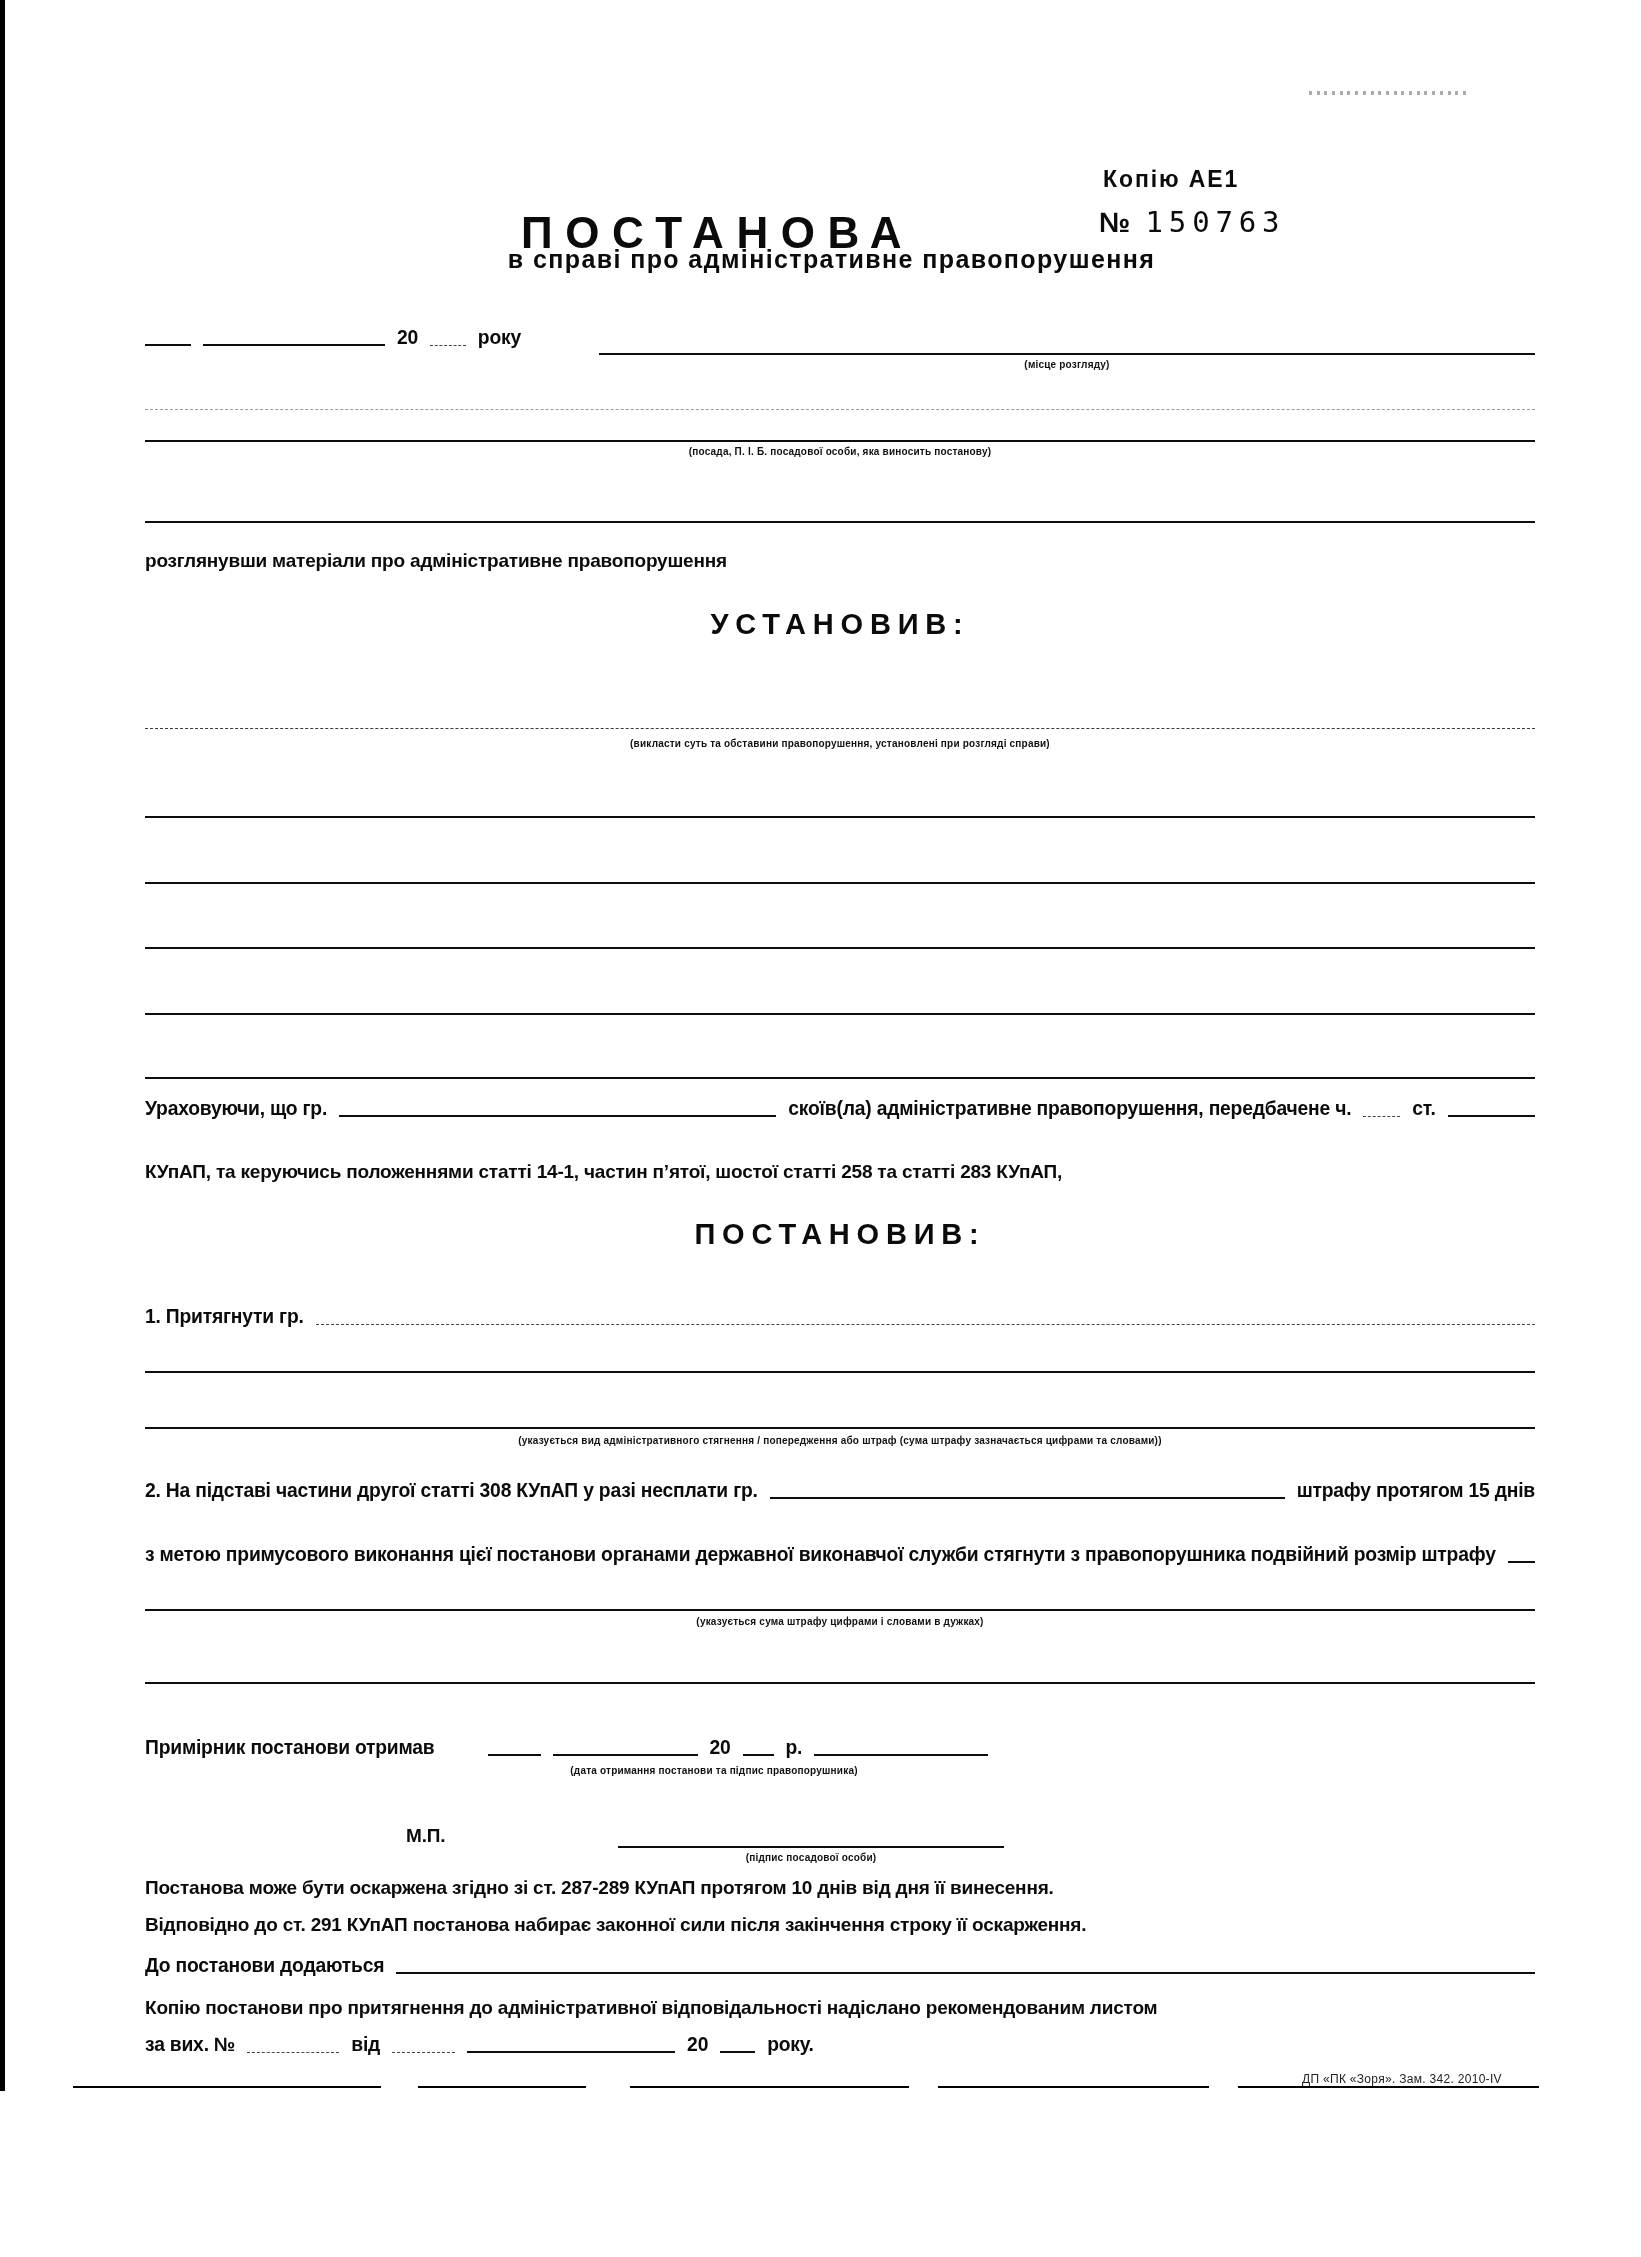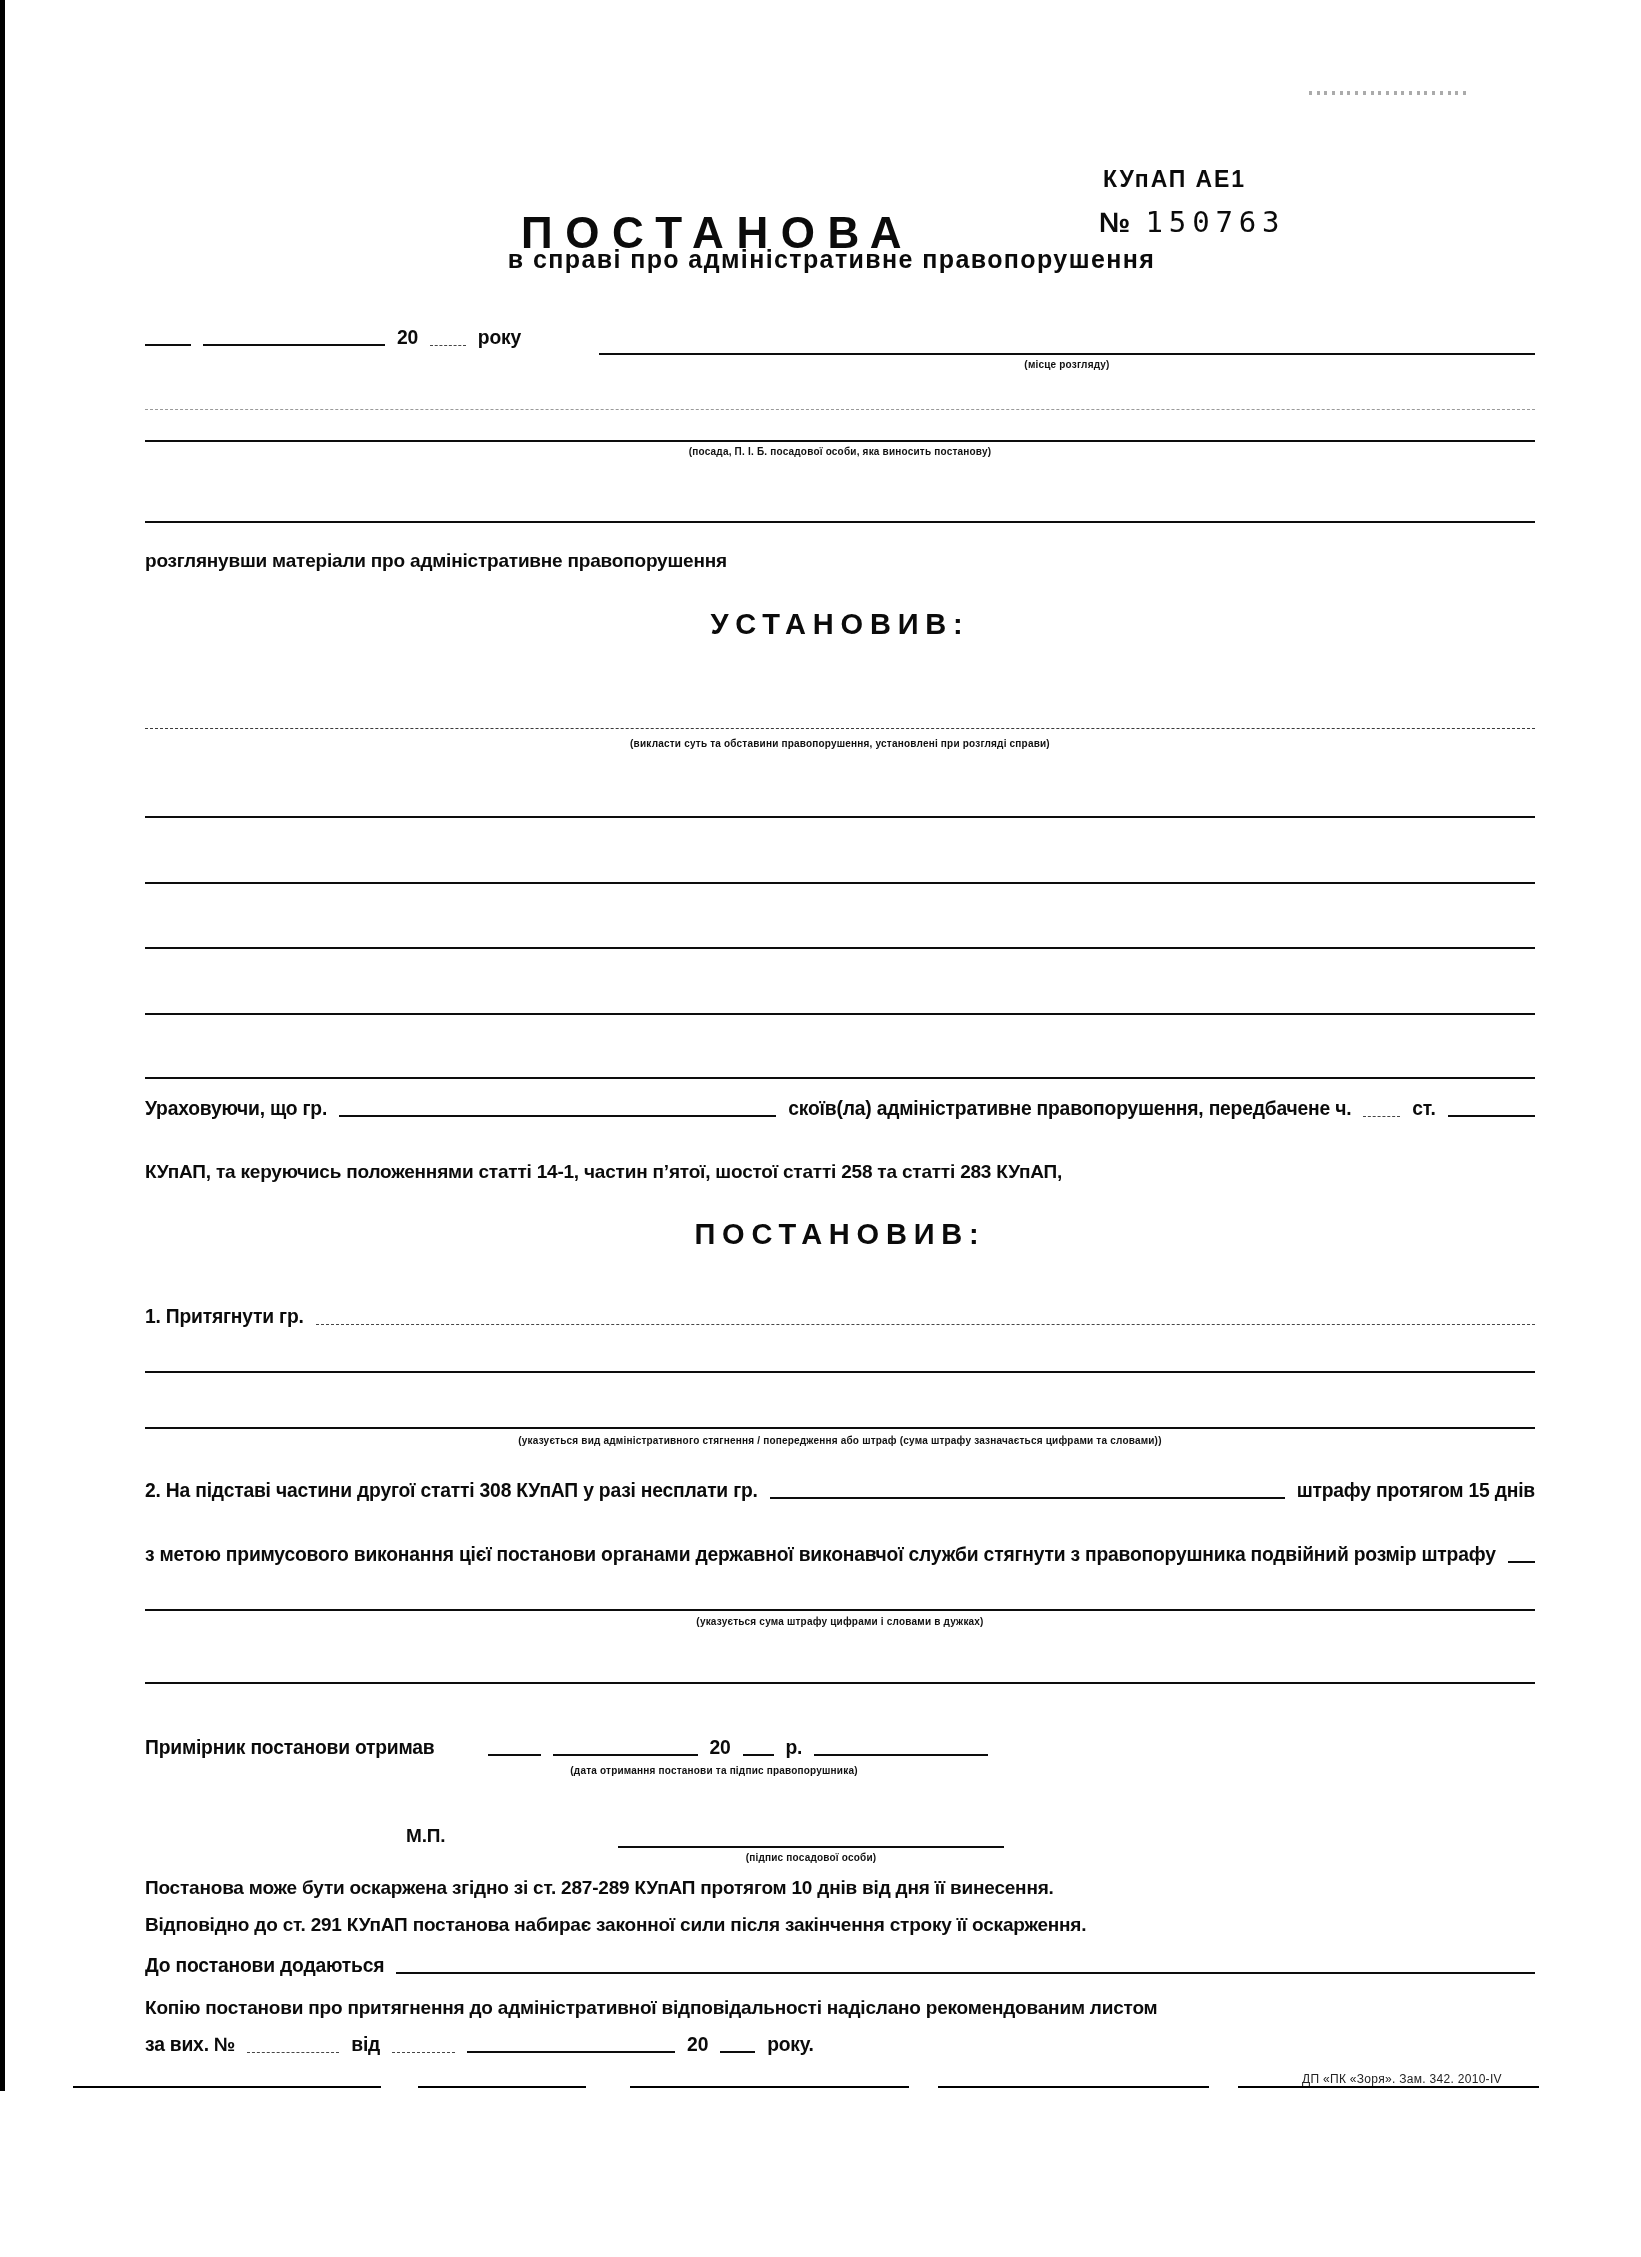--- a/index.html
+++ b/index.html
@@ -41,21 +41,21 @@
   .w95{width:92px;} .w150{width:145px;} .w180{width:174px;}
   .w215{width:208px;} .w32{width:31px;} .w36{width:35px;}
 </style>
 </head>
 <body>
 
 <div class="leftbar"></div>
 <div class="smudge"></div>
 
 <div class="title" style="top:172px;">ПОСТАНОВА</div>
-<div class="series" style="left:1103px;top:166px;">КУпАП АЕ1</div>
+<div class="series" style="left:1103px;top:166px;">Копію АЕ1</div>
 <div class="formnum" style="left:1099px;top:205px;">
   <span>№</span>
   <span class="digits">150763</span>
 </div>
 <div class="subtitle" style="top:245px;">в справі про адміністративне правопорушення</div>
 
 <div class="row" style="top:326px;right:1120px;">
   <span class="fl w55"></span>
   <span class="fl w215"></span>
   <span class="t">20</span>

